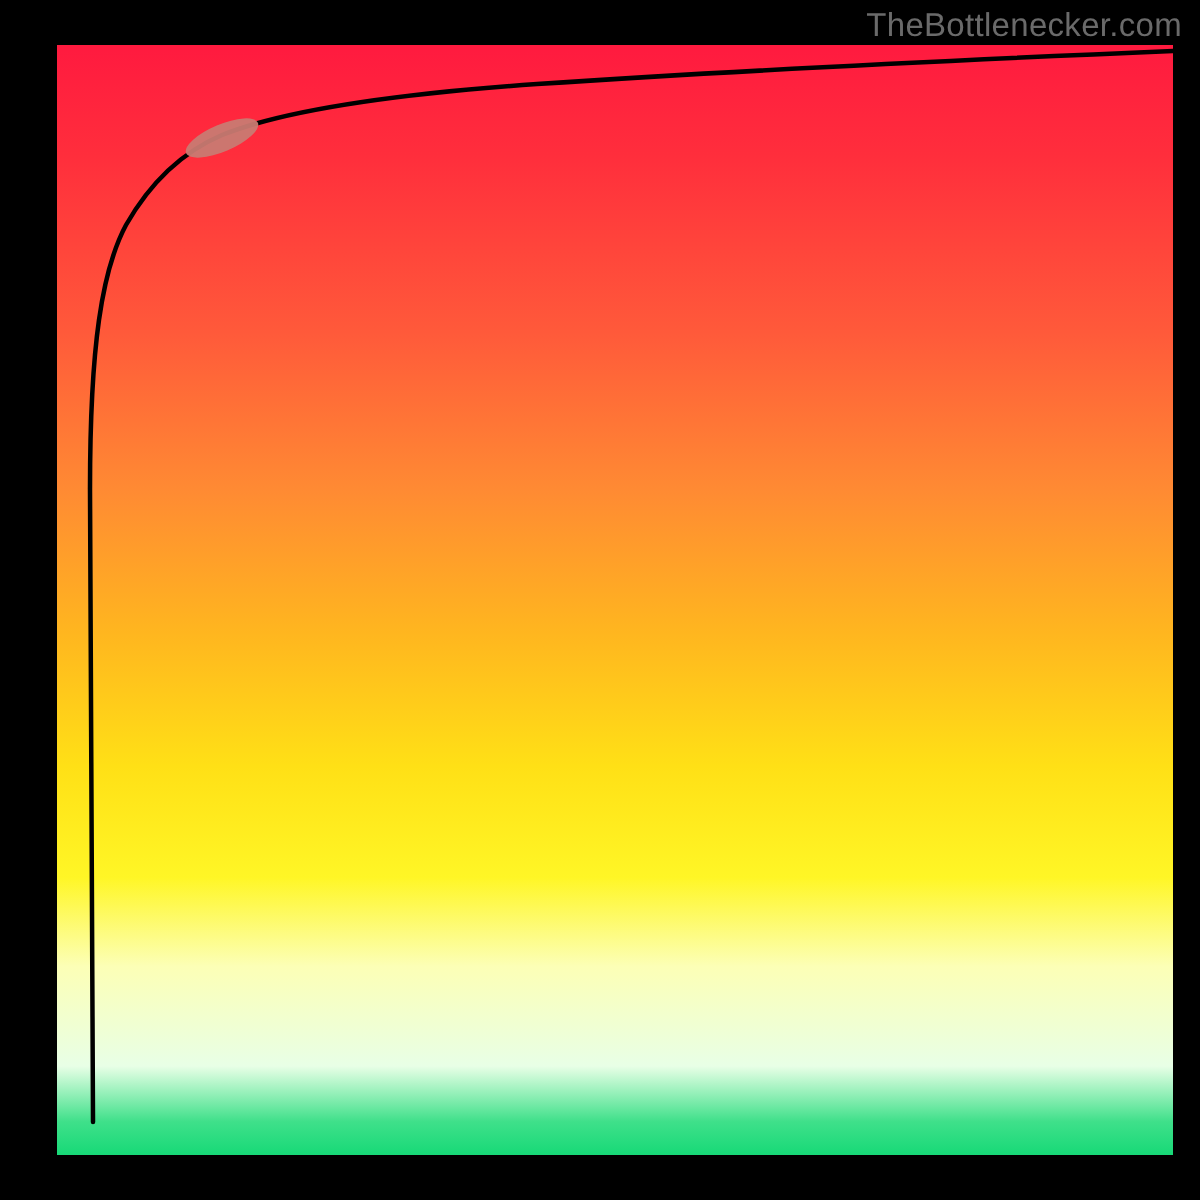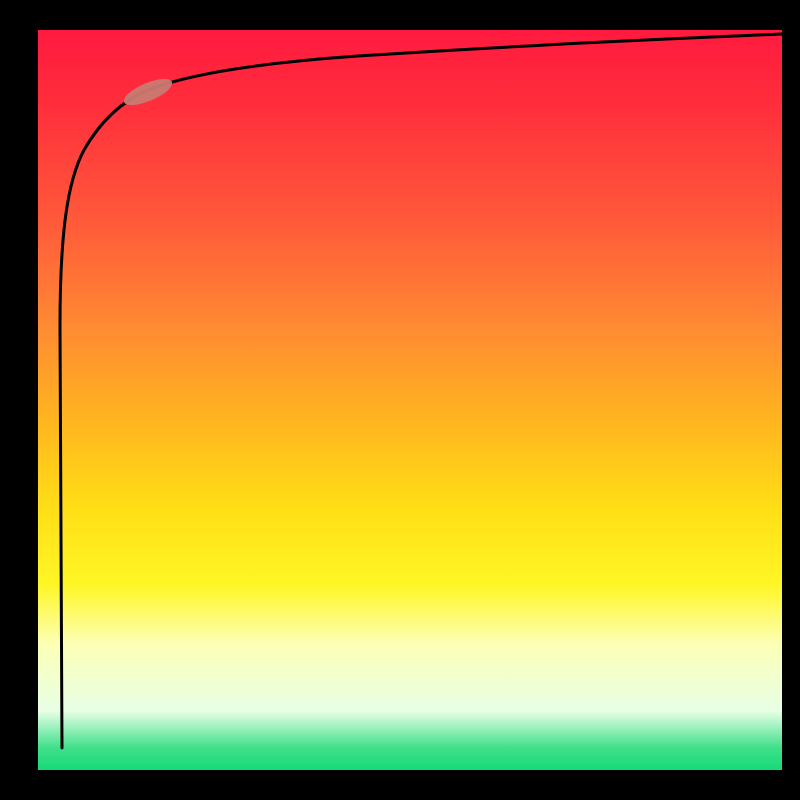--- a/index.html
+++ b/index.html
@@ -74,20 +74,21 @@
     fill: #c97a72;
     stroke: none;
     opacity: 0.95;
   }
 </style>
 </head>
 <body>
 
 <div class="stage">
 
+  <div class="watermark">TheBottlenecker.com</div>
 
   <div class="plot-area">
     <div class="gradient"></div>
     <svg class="curve" viewBox="0 0 744 740" preserveAspectRatio="none">
       <path class="curve-path" d="M 24 718
                L 22 296
                C 22 200, 30 150, 46 120
                C 62 92, 82 72, 110 60
                C 150 44, 220 33, 320 26
                C 440 18, 600 10, 744 4"></path>

